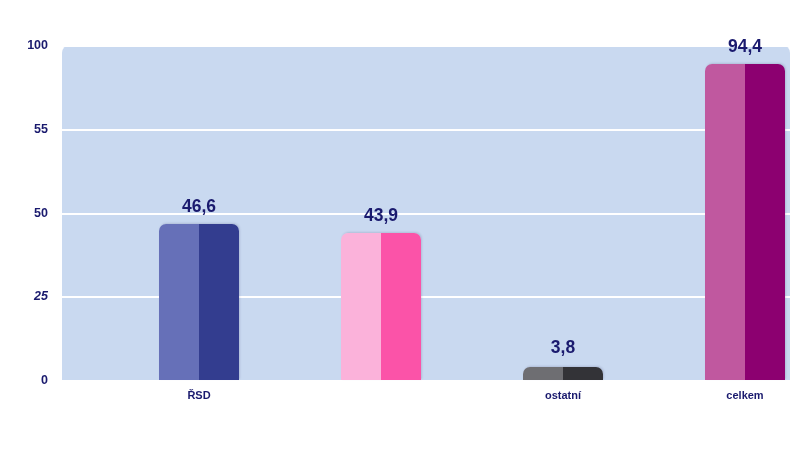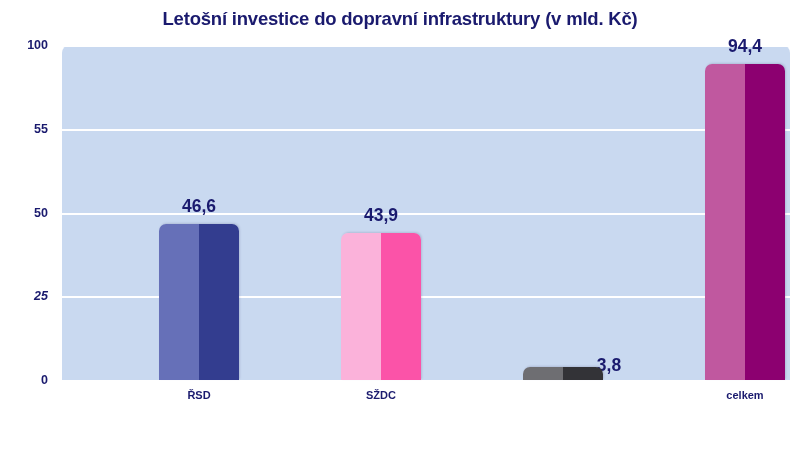--- a/index.html
+++ b/index.html
@@ -136,21 +136,20 @@
     transform-origin: right top;
     white-space: nowrap;
     letter-spacing: 0.2px;
   }
 </style>
 </head>
 <body>
 
 <div class="chart-root">
 
-  <div class="chart-title">Letošní investice do dopravní infrastruktury (v mld. Kč)</div>
 
   <div class="plot-area">
     <div class="gridline" style="top:0px;"></div>
     <div class="gridline" style="top:83.75px;"></div>
     <div class="gridline" style="top:167.5px;"></div>
     <div class="gridline" style="top:251.25px;"></div>
   </div>
 
   <div class="y-labels">
     <div class="y-label" style="top:0px;">100</div>
@@ -172,38 +171,38 @@
 
     <div class="bar-group" style="left:228px;">
       <div class="bar-value" style="bottom:155.07px;">43,9</div>
       <div class="bar" style="height:147.07px;">
         <div class="bar-half" style="background:#fbb2da;"></div>
         <div class="bar-half" style="background:#fb53a8;"></div>
       </div>
     </div>
 
     <div class="bar-group" style="left:410px;">
-      <div class="bar-value" style="bottom:6px;margin-left:46px;">3,8</div>
+      <div class="bar-value" style="bottom:24px;">3,8</div>
       <div class="bar" style="height:12.73px;">
         <div class="bar-half" style="background:#6e6e72;"></div>
         <div class="bar-half" style="background:#333337;"></div>
       </div>
     </div>
 
     <div class="bar-group" style="left:592px;">
       <div class="bar-value" style="bottom:324.24px;">94,4</div>
       <div class="bar" style="height:316.24px;">
         <div class="bar-half" style="background:#c0589f;"></div>
         <div class="bar-half" style="background:#8c0070;"></div>
       </div>
     </div>
 
   </div>
 
   <div class="x-labels">
     <div class="x-label" style="left:46px;">ŘSD</div>
-    <div class="x-label" style="left:228px;">SŽDC</div>
+    <div class="x-label" style="left:410px;">ostatní</div>
     <div class="x-label" style="left:592px;">celkem</div>
   </div>
 
   <div class="source-note">Zdroj: SFDI</div>
 
 </div>
 
 </body></html>

